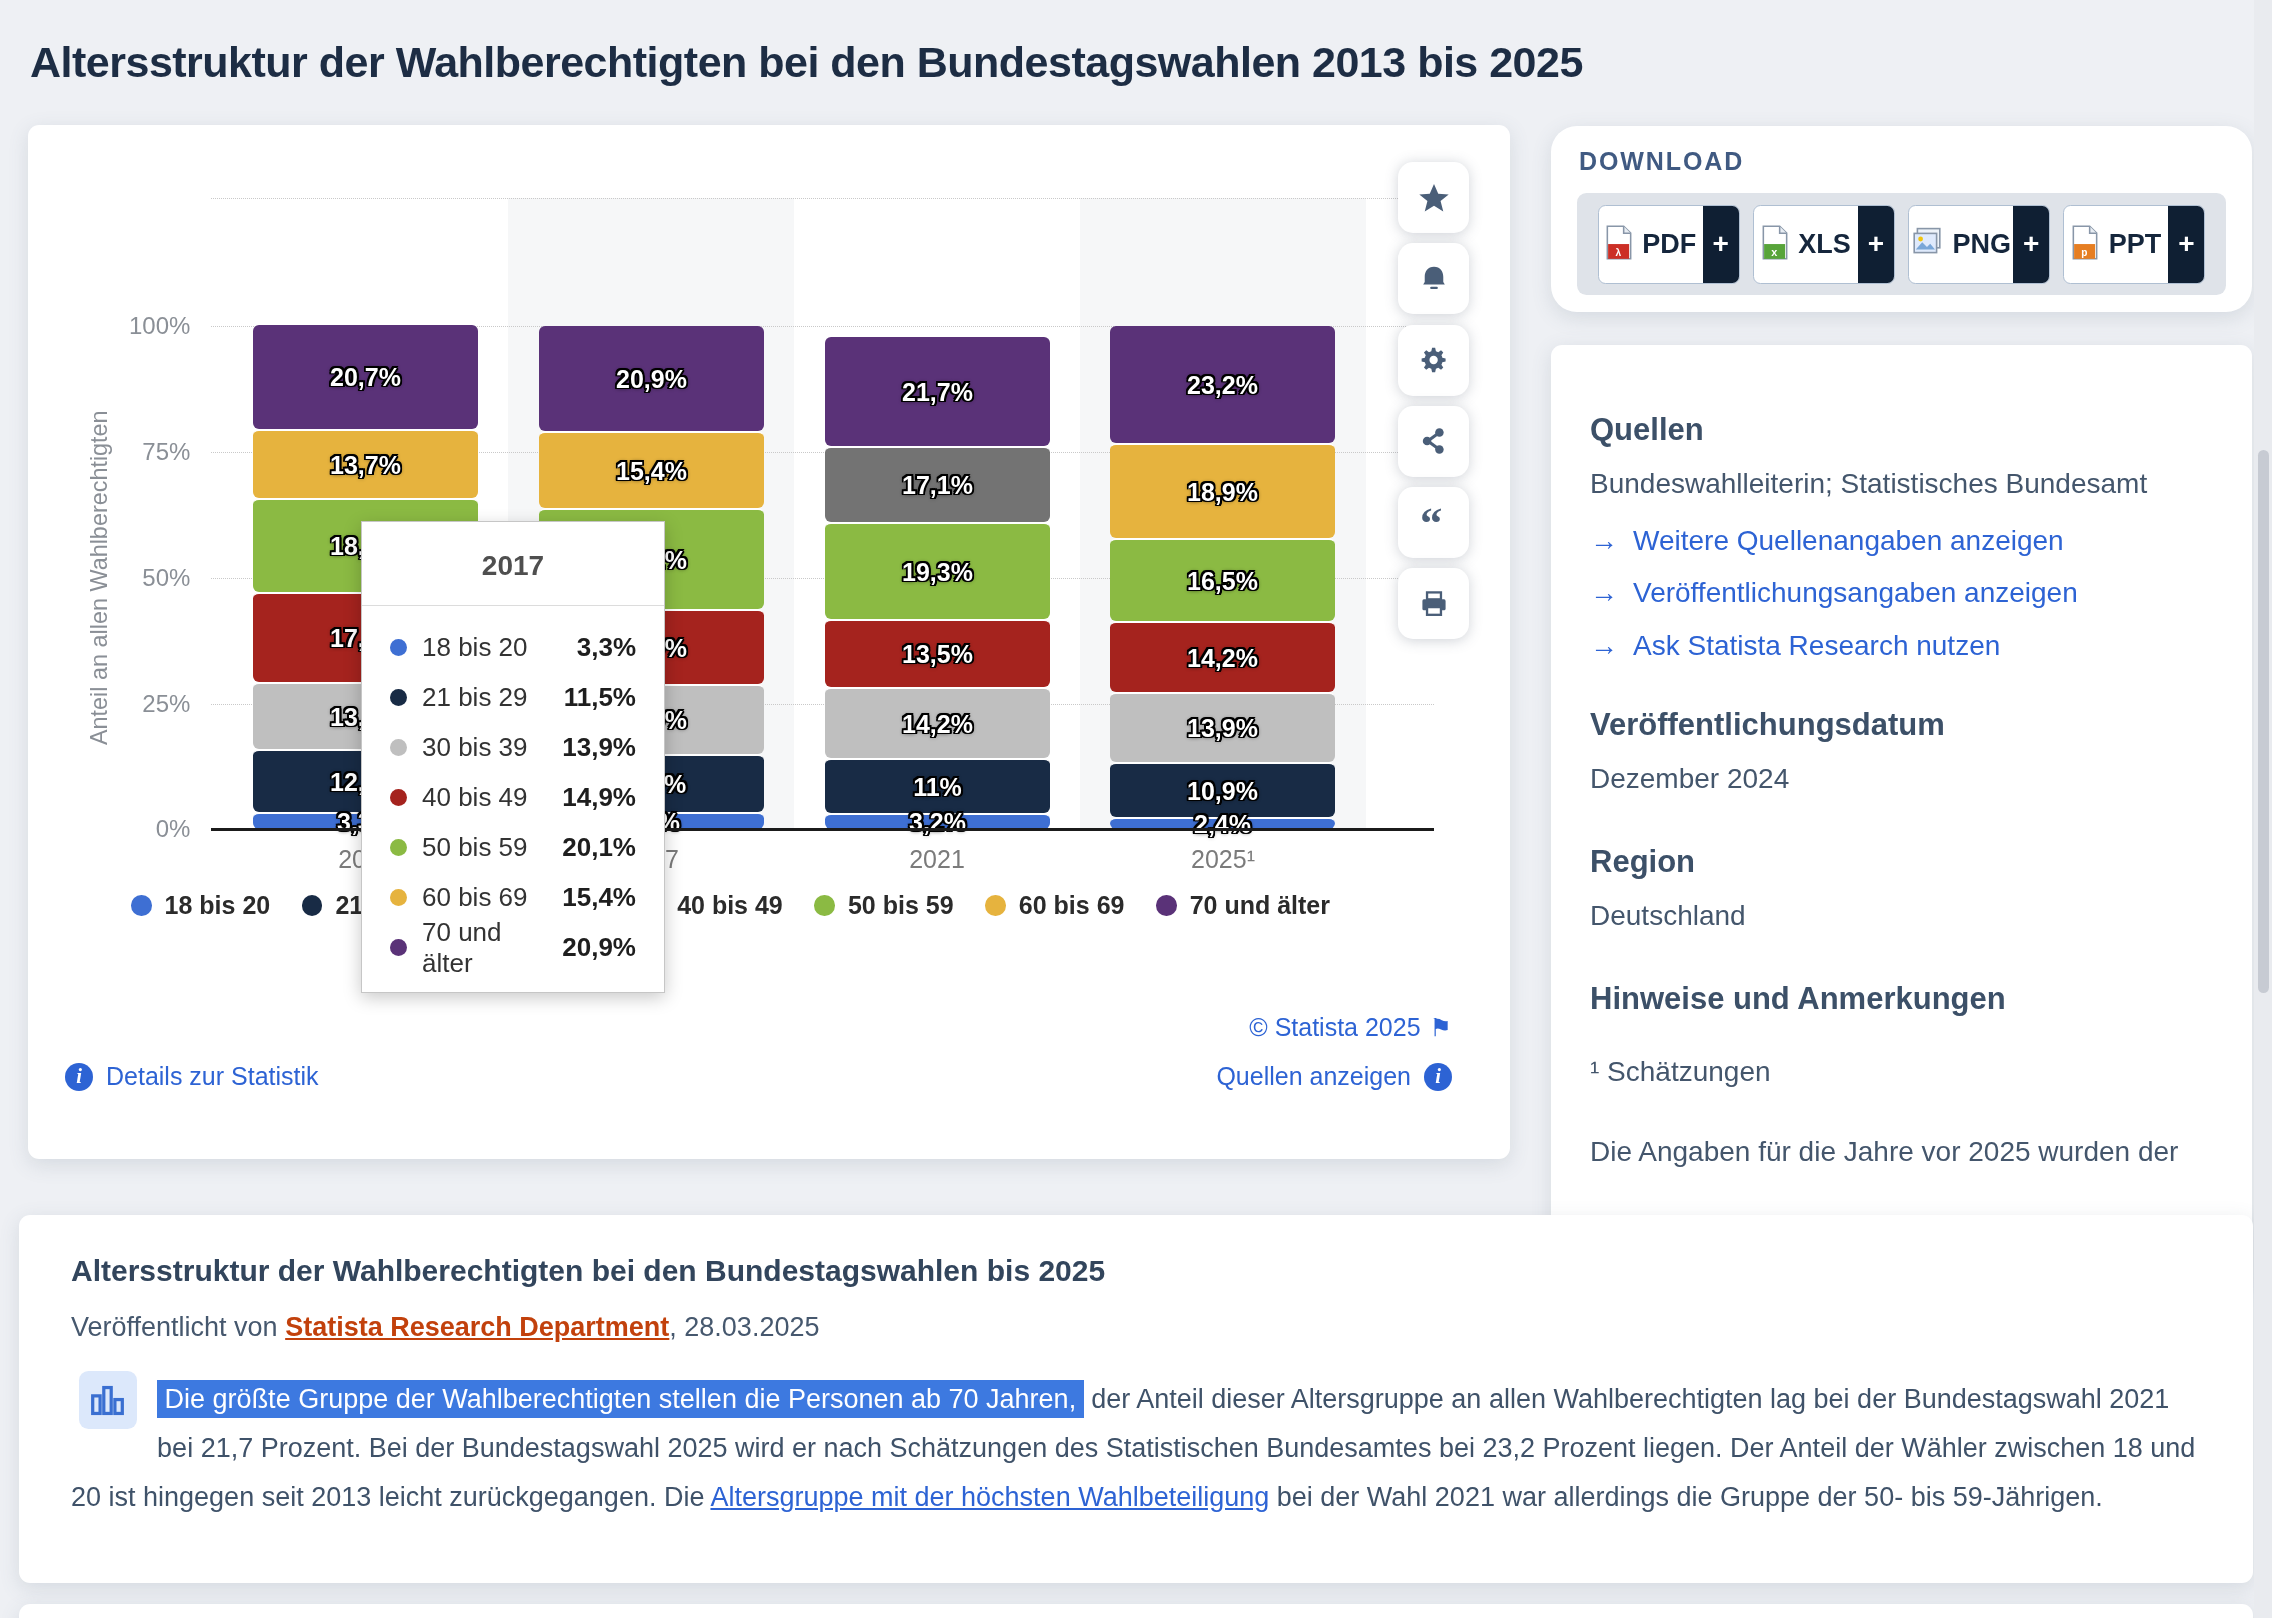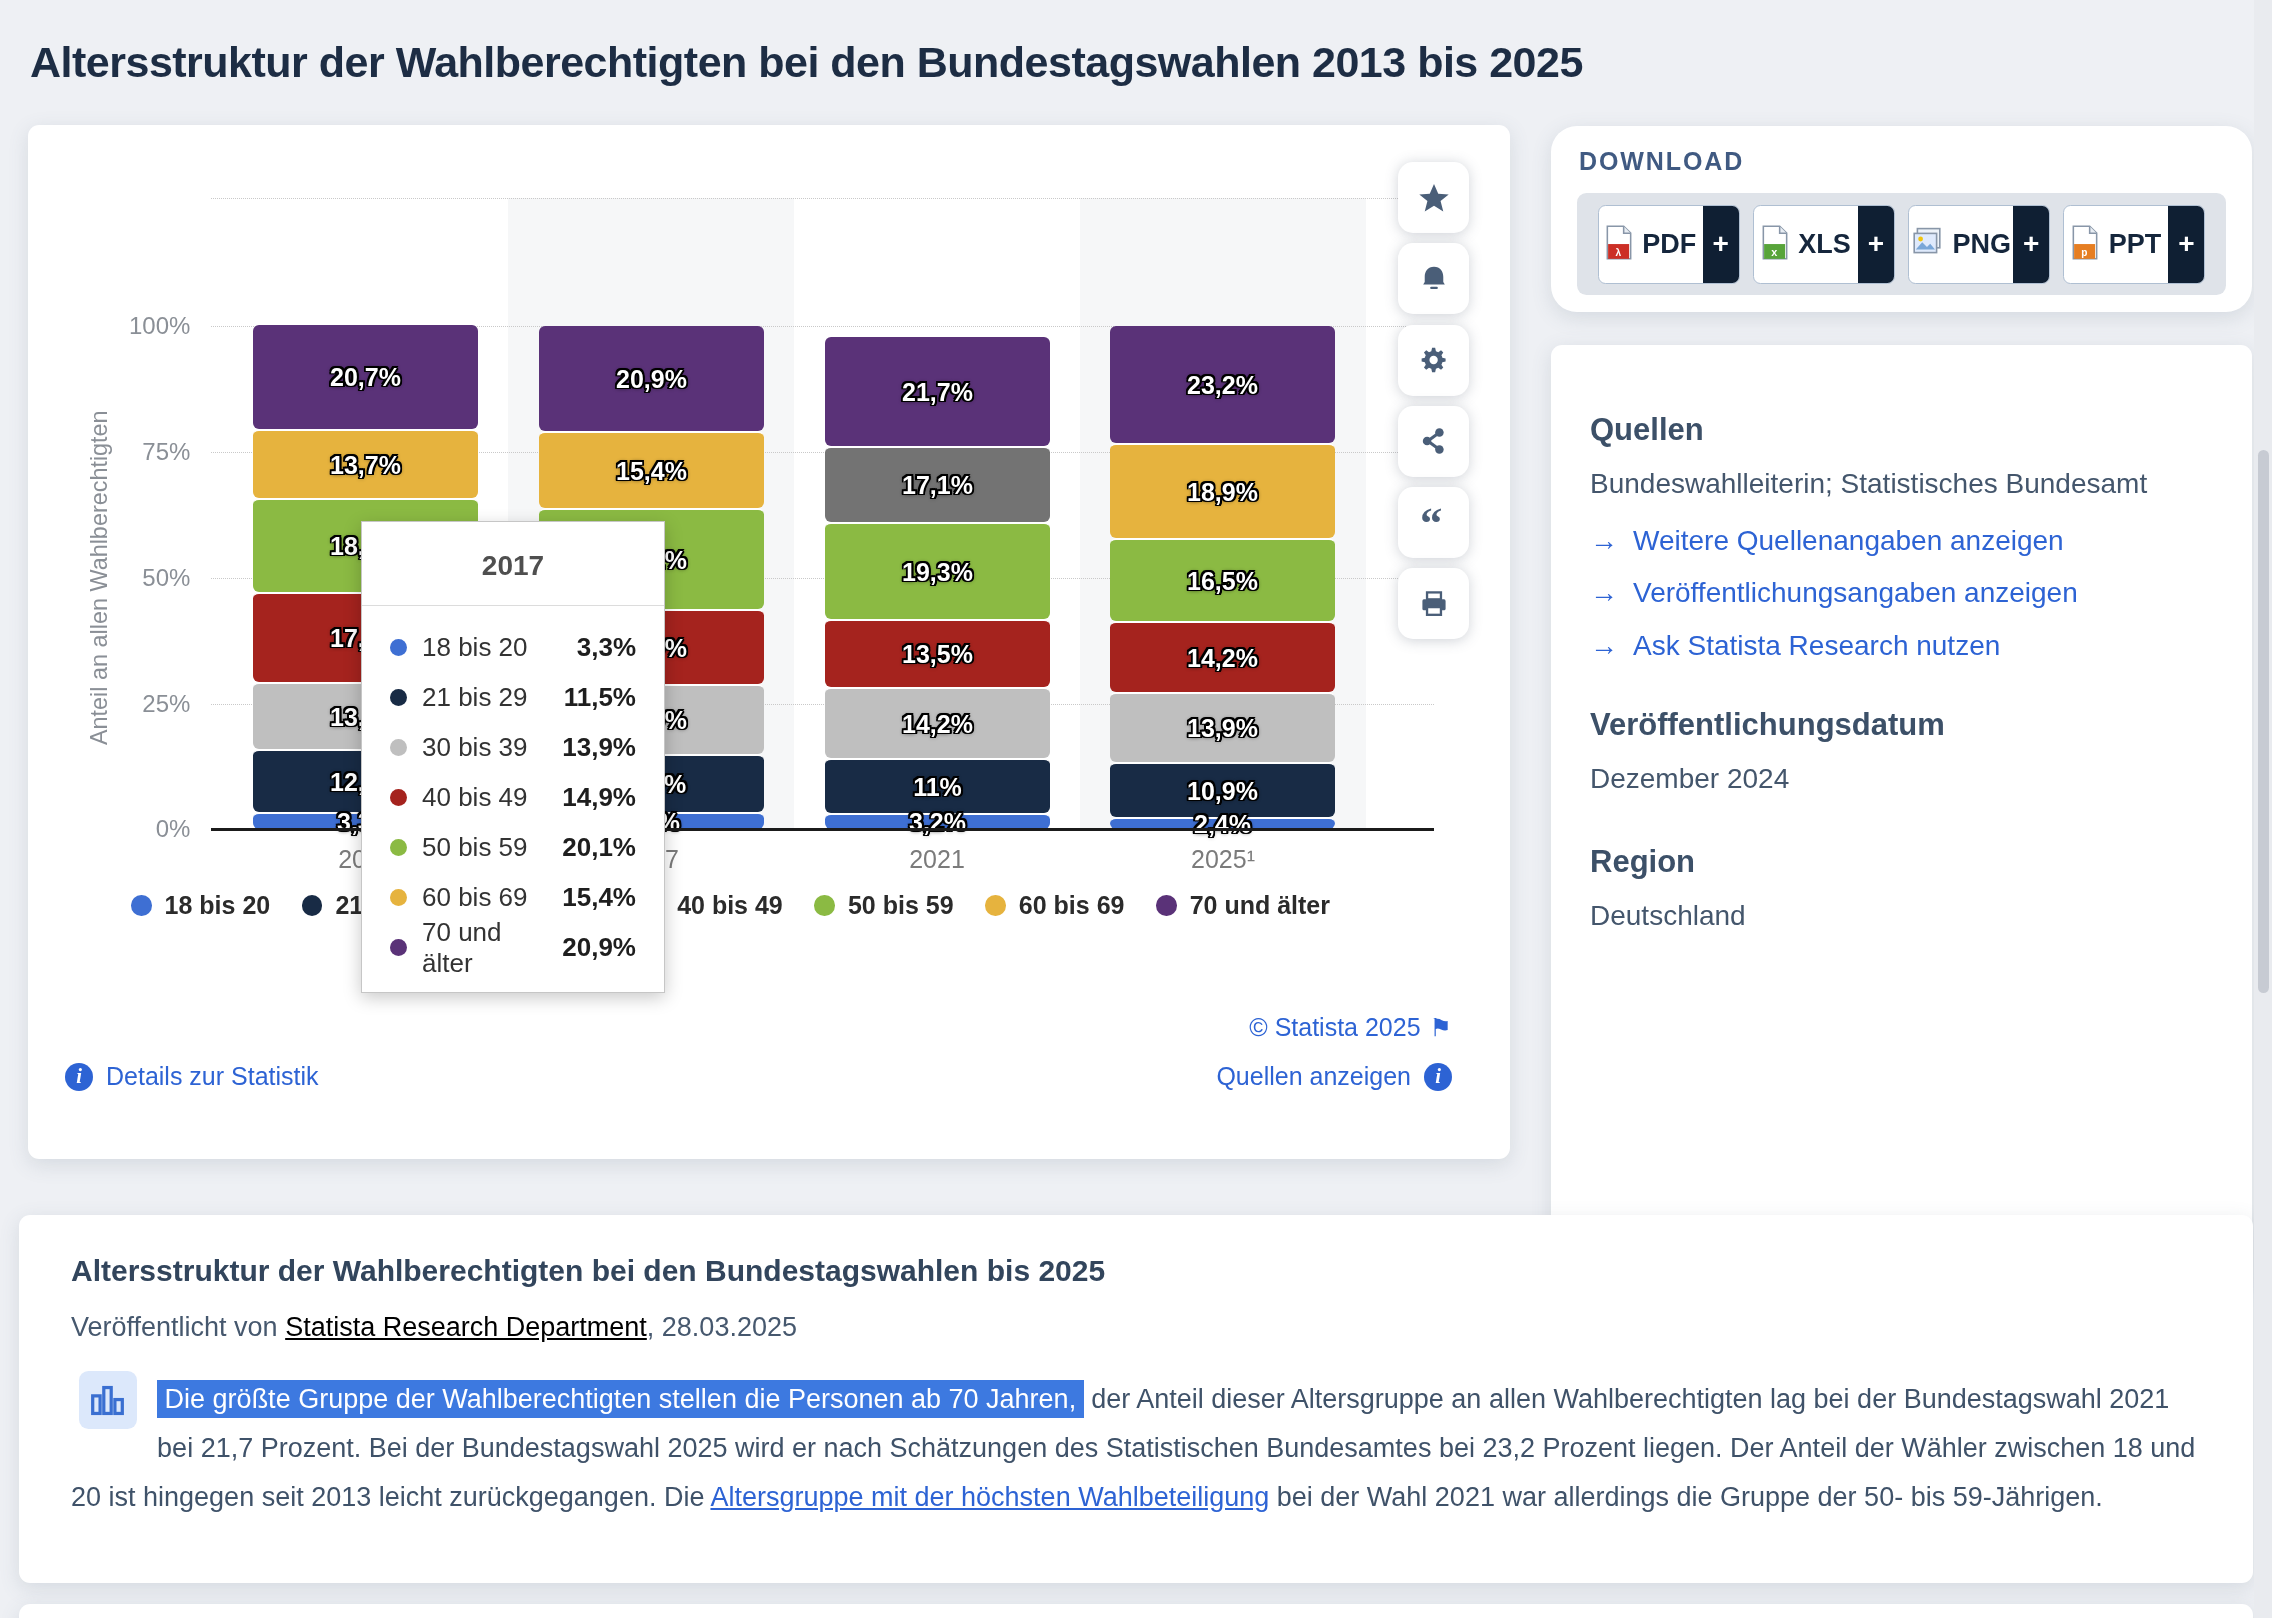--- a/index.html
+++ b/index.html
@@ -84,21 +84,21 @@
   .info-value{font-size:28px;color:#44566c;margin:0 0 9.4px;line-height:41px;}
   .info-link{display:flex;gap:15px;align-items:baseline;font-size:28px;color:#2d63d4;
     margin-top:20.6px;cursor:pointer;}
   .arrow{font-size:28px;flex:none;}
   .section{margin-top:45px;}
   
   #desc-card{left:19px;top:1215px;width:2234px;height:368px;}
   #desc-inner{position:absolute;left:52px;right:52px;top:39px;}
   #desc-heading{font-size:30px;font-weight:700;color:#32455c;margin:0 0 24px;}
   #desc-pub{font-size:27px;color:#46586e;margin:0 0 32px;}
-  #desc-pub a{color:#000000;}
+  #desc-pub a{color:#c2410c;font-weight:bold;}
   #desc-text{font-size:27px;line-height:49px;color:#3f5269;}
   #chart-icon-badge{float:left;width:58px;height:58px;background:#dce8fb;border-radius:9.4px;
     margin:-3.7px 20.6px 7.5px 7.5px;display:flex;align-items:center;justify-content:center;}
   .hl{background:#3d79e0;color:#fff;padding:3.7px 7.5px;}
   #desc-text a{color:#2d63d4;}
   
   #bottom-strip{left:19px;top:1604px;width:2234px;height:37px;border-radius:11.2px 11.2px 0 0;}
   #scroll-track{position:absolute;right:0;top:0;width:19px;height:1619px;background:#e9ebef;}
   #scroll-thumb{position:absolute;right:3.7px;top:450px;width:11.2px;height:543px;border-radius:5.6px;background:#c7cbd3;}
 </style>
@@ -433,20 +433,25 @@
     </div>
 
     <div class="section">
       <p class="info-heading">Veröffentlichungsdatum</p>
       <p class="info-value">Dezember 2024</p>
     </div>
     <div class="section">
       <p class="info-heading">Region</p>
       <p class="info-value">Deutschland</p>
     </div>
+    <div class="section">
+      <p class="info-heading">Hinweise und Anmerkungen</p>
+      <p class="info-value" style="margin-top:34px">¹ Schätzungen</p>
+      <p class="info-value" style="margin-top:39px">Die Angaben für die Jahre vor 2025 wurden der</p>
+    </div>
   </div>
 </div>
 
 <div id="desc-card" class="card">
   <div id="desc-inner">
     <p id="desc-heading">Altersstruktur der Wahlberechtigten bei den Bundestagswahlen bis 2025</p>
     <p id="desc-pub"><span>Veröffentlicht von </span><a href="#">Statista Research Department</a><span>, 28.03.2025</span></p>
     <div id="desc-text">
       <span id="chart-icon-badge">
           <svg width="37" height="37" viewBox="0 0 40 40">

